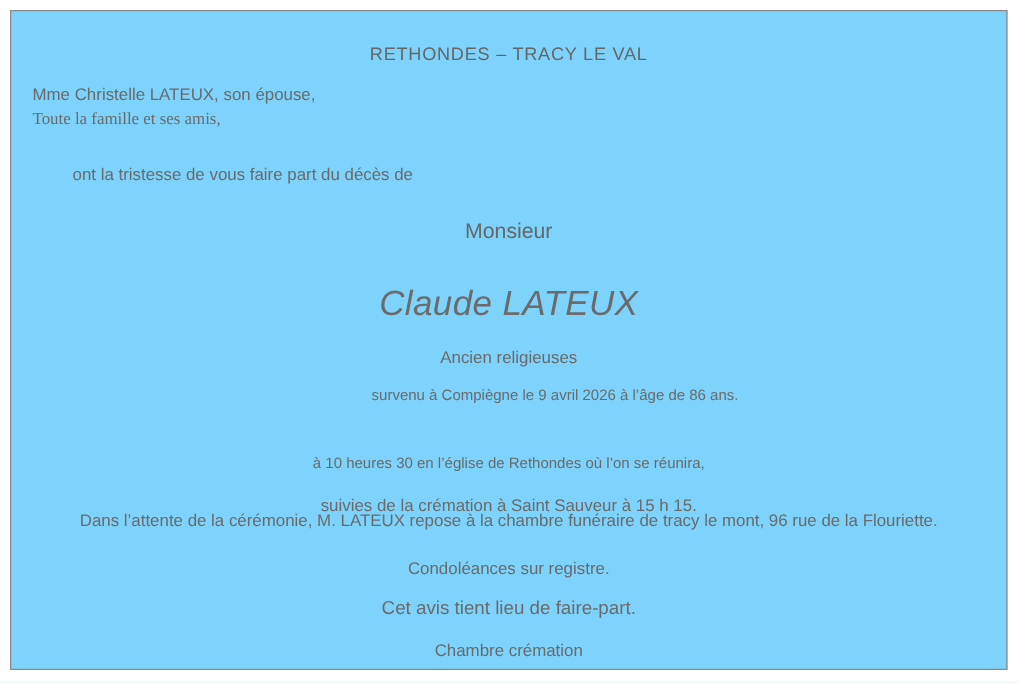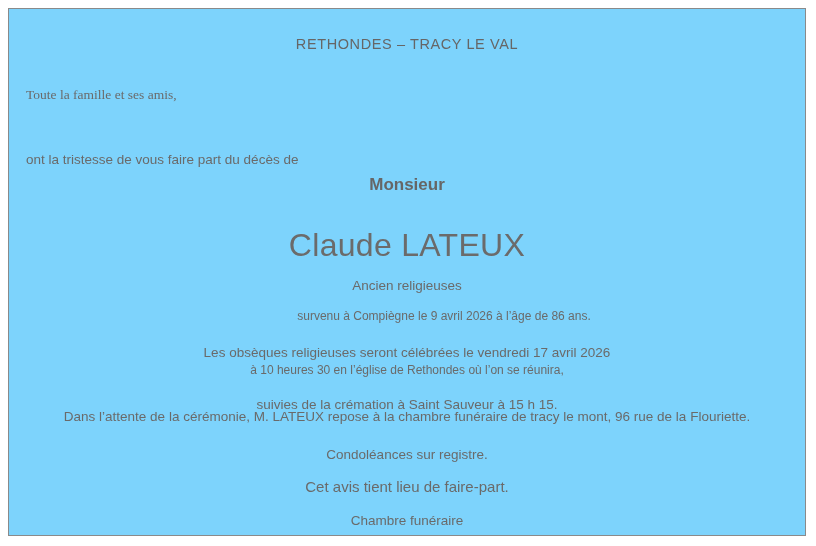--- a/index.html
+++ b/index.html
@@ -45,33 +45,33 @@
   }
 
   .locality {
     top: 27px;
     font-size: 14.5px;
     letter-spacing: 0.6px;
     color: #666666;
   }
   .family-1 { top: 59px; font-size: 13.5px; }
   .family-2 { top: 78px; font-size: 13.5px; font-family: Liberation Serif, serif; }
-  .announce { top: 143px; font-size: 13.5px; }
+  .announce { top: 123px; font-size: 13.5px; margin-left: 32px; }
 
   .honorific {
     top: 166px;
     font-size: 17px;
     color: #666666;
-    font-weight: bold;
   }
   .deceased-name {
     top: 218px;
-    font-size: 32px;
+    font-size: 28px;
     color: #6b6b6b;
     letter-spacing: 0.3px;
+    font-style: italic;
   }
   .mention {
     top: 269px;
     font-size: 13.5px;
   }
   .death-details {
     top: 300px;
     font-size: 12px;
     padding-left: 37px;
   }
@@ -86,41 +86,41 @@
   .funeral-home { top: 504px; font-size: 13.5px; }
 </style>
 </head>
 <body>
 
 <div class="notice-card">
   <div class="notice-inner">
 
     <div class="line center locality">RETHONDES – TRACY LE VAL</div>
 
+    <div class="line left family-1">Mme Christelle LATEUX, son épouse,</div>
 
     <div class="line left family-2">Toute la famille et ses amis,</div>
 
     <div class="line left announce">ont la tristesse de vous faire part du décès de</div>
 
     <div class="line center honorific">Monsieur</div>
 
     <div class="line center deceased-name">Claude LATEUX</div>
 
     <div class="line center mention">Ancien religieuses</div>
 
     <div class="line center death-details">survenu à Compiègne le 9 avril 2026 à l’âge de 86 ans.</div>
 
-    <div class="line center service-1">Les obsèques religieuses seront célébrées le vendredi 17 avril 2026</div>
 
     <div class="line center service-2">à 10 heures 30 en l’église de Rethondes où l’on se réunira,</div>
 
     <div class="line center service-3">suivies de la crémation à Saint Sauveur à 15 h 15.</div>
 
     <div class="line center repose">Dans l’attente de la cérémonie, M. LATEUX repose à la chambre funéraire de tracy le mont, 96 rue de la Flouriette.</div>
 
     <div class="line center condolences">Condoléances sur registre.</div>
 
     <div class="line center faire-part">Cet avis tient lieu de faire-part.</div>
 
-    <div class="line center funeral-home">Chambre funéraire</div>
+    <div class="line center funeral-home">Chambre crémation</div>
 
   </div>
 </div>
 
 </body></html>

